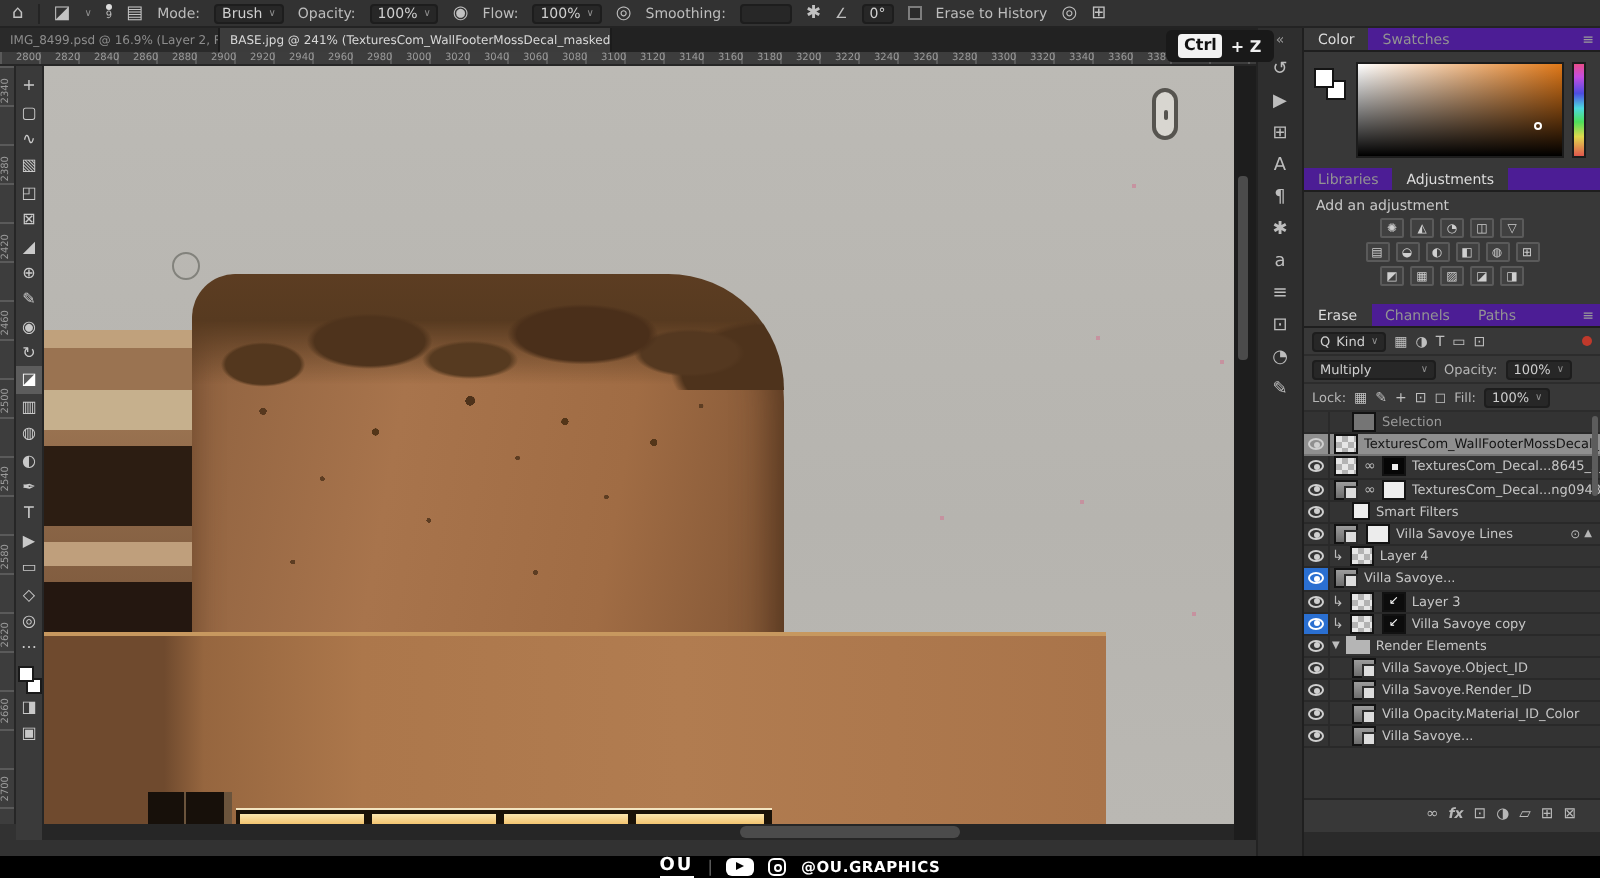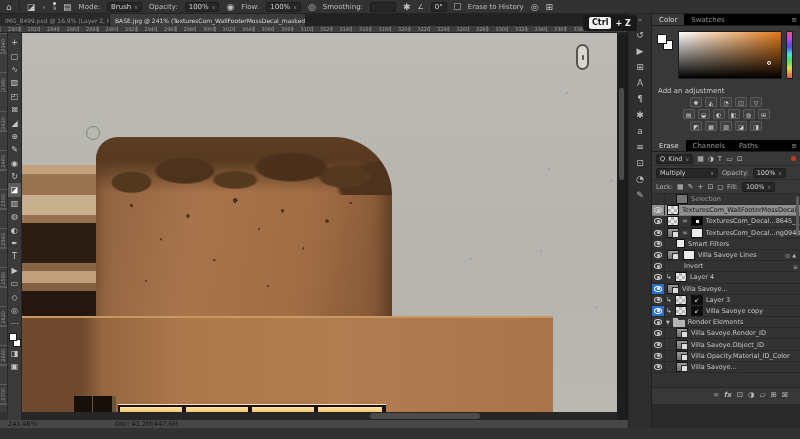--- a/index.html
+++ b/index.html
@@ -121,21 +121,21 @@
   .ig{width:9px;height:9px;border:1px solid #fff;border-radius:3px;position:relative;}
   .ig::after{content:"";position:absolute;inset:1.5px;border:1px solid #fff;border-radius:50%;}
   .handle{color:#fff;font-size:7.5px;font-weight:bold;letter-spacing:.3px;}
 
   
   #dock{left:628px;top:14px;width:24px;height:414px;background:#2e2e2e;border-left:1px solid #232323;
         border-right:1px solid #1f1f1f;display:flex;flex-direction:column;align-items:center;padding-top:2px;}
   #dock .collapse{font-size:7px;color:#9a9a9a;margin-bottom:3px;}
   .dicon{width:18px;height:16px;display:flex;align-items:center;justify-content:center;font-size:9px;color:#bdbdbd;}
   #panels{left:652px;top:14px;width:148px;height:414px;background:#2a2a2a;}
-  .ptabs{display:flex;align-items:stretch;height:12px;background:#000000;border-bottom:1px solid #1e1e1e;position:relative;}
+  .ptabs{display:flex;align-items:stretch;height:12px;background:#4c1d95;border-bottom:1px solid #1e1e1e;position:relative;}
   .ptab{padding:0 7px;display:flex;align-items:center;font-size:7px;color:#939393;}
   .ptab.active{background:#383838;color:#dcdcdc;}
   .pmenu{position:absolute;right:3px;top:2px;color:#9a9a9a;font-size:7px;}
   .pbody{background:#383838;position:relative;}
 
   
   #colorbody{height:58px;}
   #cswatches{position:absolute;left:5px;top:8px;width:16px;height:16px;}
   #cswatches .sw{position:absolute;width:10px;height:10px;background:#fff;border:1px solid #141414;}
   #cswatches .bg{right:0;bottom:0;} #cswatches .fg{left:0;top:0;z-index:2;}
@@ -357,26 +357,28 @@
     <span class="plus">+ Z</span>
   </div>
   <div id="mouse" class="abs"></div>
 
   <div id="pasteboard" class="abs"></div>
   <div id="vthumb" class="abs"></div>
   <div id="hscroll" class="abs">
     <div id="hthumb"></div>
   </div>
 
-  <div id="status" class="abs">
-    <span class="z">241.46%</span>
-    <span class="d">Doc: 41.2M/447.6M</span>
-    <span class="c">›</span>
+
+  <div id="footer" class="abs">
+    <span class="ou">OU</span>
+    <span class="fdiv">|</span>
+    <span class="yt"></span>
+    <span class="ig"></span>
+    <span class="handle">@OU.GRAPHICS</span>
   </div>
-
 
   <div id="dock" class="abs">
     <span class="collapse">«</span>
   <div class="dicon">↺</div>
       <div class="dicon">▶</div>
       <div class="dicon">⊞</div>
       <div class="dicon">A</div>
       <div class="dicon">¶</div>
       <div class="dicon">✱</div>
       <div class="dicon">a</div>
@@ -397,20 +399,24 @@
       <div id="cswatches">
         <span class="sw bg"></span>
         <span class="sw fg"></span>
       </div>
       <div id="gradfield">
         <span id="gradmark"></span>
       </div>
       <div id="huebar"></div>
     </div>
 
+    <div class="ptabs" id="adjtabs">
+        <span class="ptab">Libraries</span>
+        <span class="ptab active">Adjustments</span>
+      </div>
     <div class="pbody" id="adjbody">
       <div class="adjheading">Add an adjustment</div>
       <div id="adjicons">
           <div class="adjrow">
             <span class="adjicon">✺</span>
             <span class="adjicon">◭</span>
             <span class="adjicon">◔</span>
             <span class="adjicon">◫</span>
             <span class="adjicon">▽</span>
           </div>
@@ -523,28 +529,20 @@
             <span class="thumb t-smart"></span>
             <span class="thumb m-white"></span>
             <span class="lname">Villa Savoye Lines</span>
             <span class="ricon">⊙</span>
             <span class="ricon2">▲</span>
           </div>
           <div class="lrow">
             <span class="eyecell">
               <span class="eye"></span>
             </span>
-            <span style="width: 18px; min-width: 18px;"></span>
-            <span class="lname">Invert</span>
-            <span class="ricon">≡</span>
-          </div>
-          <div class="lrow">
-            <span class="eyecell">
-              <span class="eye"></span>
-            </span>
             <span class="clip">↳</span>
             <span class="thumb t-checker"></span>
             <span class="lname">Layer 4</span>
           </div>
           <div class="lrow">
             <span class="eyecell blue">
               <span class="eye"></span>
             </span>
             <span class="thumb t-smart"></span>
             <span class="lname">Villa Savoye...</span>
@@ -574,29 +572,29 @@
             <span class="chev">▼</span>
             <span class="thumb t-folder"></span>
             <span class="lname">Render Elements</span>
           </div>
           <div class="lrow">
             <span class="eyecell">
               <span class="eye"></span>
             </span>
             <span style="width: 9px; min-width: 9px;"></span>
             <span class="thumb t-smart"></span>
-            <span class="lname">Villa Savoye.Render_ID</span>
+            <span class="lname">Villa Savoye.Object_ID</span>
           </div>
           <div class="lrow">
             <span class="eyecell">
               <span class="eye"></span>
             </span>
             <span style="width: 9px; min-width: 9px;"></span>
             <span class="thumb t-smart"></span>
-            <span class="lname">Villa Savoye.Object_ID</span>
+            <span class="lname">Villa Savoye.Render_ID</span>
           </div>
           <div class="lrow">
             <span class="eyecell">
               <span class="eye"></span>
             </span>
             <span style="width: 9px; min-width: 9px;"></span>
             <span class="thumb t-smart"></span>
             <span class="lname">Villa Opacity.Material_ID_Color</span>
           </div>
           <div class="lrow">

